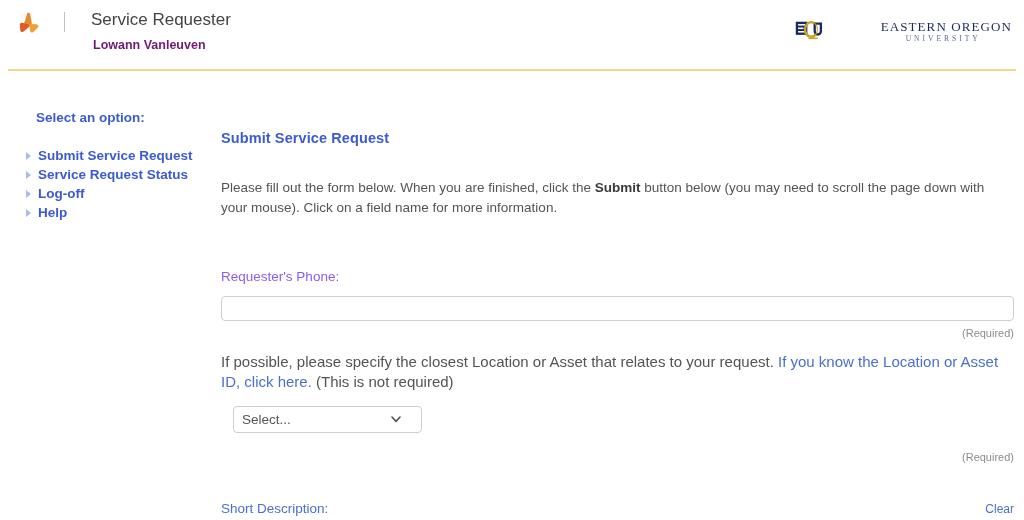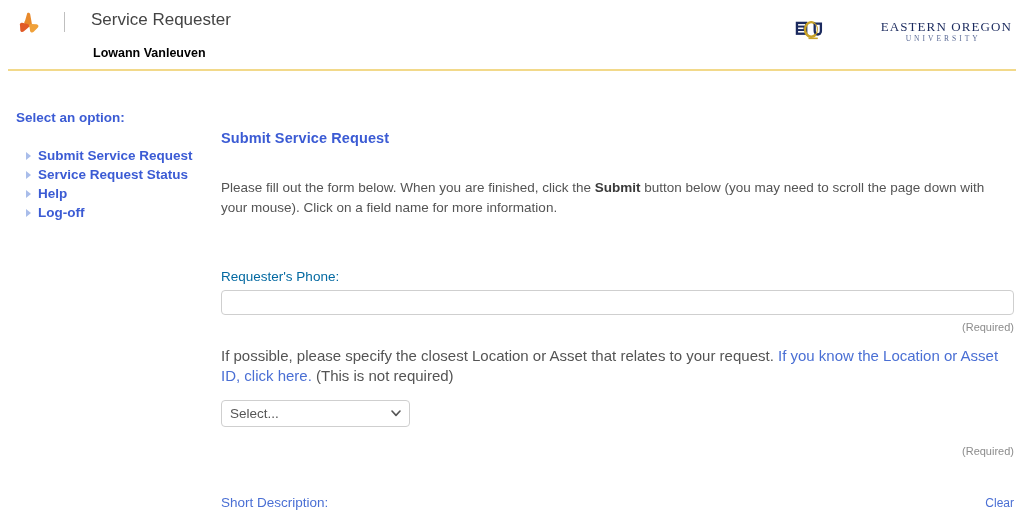--- a/index.html
+++ b/index.html
@@ -46,25 +46,25 @@
     flex-direction: column;
   }
   .brand-title {
     font-size: 17px;
     color: #444444;
     line-height: 20px;
     font-weight: 400;
     white-space: nowrap;
   }
   .brand-user {
-    margin-top: 16px;
+    margin-top: 8px;
     margin-left: 2px;
     font-size: 12.5px;
     font-weight: bold;
-    color: #000000;
+    color: #701a75;
     line-height: 14px;
     white-space: nowrap;
   }
 
   .eou-logo {
     position: absolute;
     right: 12px;
     top: 18px;
     display: flex;
     align-items: center;
@@ -112,21 +112,21 @@
 
   
   .sidebar {
     position: absolute;
     left: 0;
     top: 0;
     width: 215px;
   }
   .sidebar-heading {
     position: absolute;
-    left: 16px;
+    left: 36px;
     top: 42px;
     font-size: 13.5px;
     font-weight: bold;
     color: #3b5bd4;
     white-space: nowrap;
   }
   .sidebar-list {
     position: absolute;
     left: 26px;
     top: 78px;
@@ -175,22 +175,22 @@
     font-size: 13.5px;
     color: #545454;
     line-height: 20px;
     max-width: 782px;
   }
   .intro b { font-weight: bold; color: #3a3a3a; }
 
   .field-block { margin-top: 51px; }
   .field-label {
     font-size: 13.5px;
-    color: #0369a1;
-    margin-bottom: 6px;
+    color: #8b5cf6;
+    margin-bottom: 12px;
   }
   .text-input {
     display: block;
     width: 793px;
     height: 25px;
     border: 1px solid #cfcfcf;
     border-radius: 4px;
     background: #ffffff;
     font-family: "Liberation Sans", sans-serif;
     font-size: 13px;
@@ -232,20 +232,21 @@
     height: 27px;
     border: 1px solid #cfcfcf;
     border-radius: 4px;
     background: #ffffff;
     font-family: "Liberation Sans", sans-serif;
     font-size: 13.5px;
     color: #555;
     padding: 0 22px 0 8px;
     outline: none;
     cursor: pointer;
+    margin-left: 12px;
   }
   .sel-chev {
     position: absolute;
     right: 9px;
     top: 10px;
     pointer-events: none;
   }
 
   .short-desc-row {
     margin-top: 38px;
@@ -314,25 +315,25 @@
       <li class="sidebar-item">
         <span class="bullet-tri"></span>
         <span class="sidebar-link">Submit Service Request</span>
       </li>
       <li class="sidebar-item">
         <span class="bullet-tri"></span>
         <span class="sidebar-link">Service Request Status</span>
       </li>
       <li class="sidebar-item">
         <span class="bullet-tri"></span>
-        <span class="sidebar-link">Help</span>
+        <span class="sidebar-link">Log-off</span>
       </li>
       <li class="sidebar-item">
         <span class="bullet-tri"></span>
-        <span class="sidebar-link">Log-off</span>
+        <span class="sidebar-link">Help</span>
       </li>
     </ul>
   </div>
 
   <div class="main">
 
     <div class="main-title">Submit Service Request</div>
 
     <div class="intro">
       <span>Please fill out the form below. When you are finished, click the </span><b>Submit</b><span> button below (you may need to scroll the page down with your mouse). Click on a field name for more information.</span>

